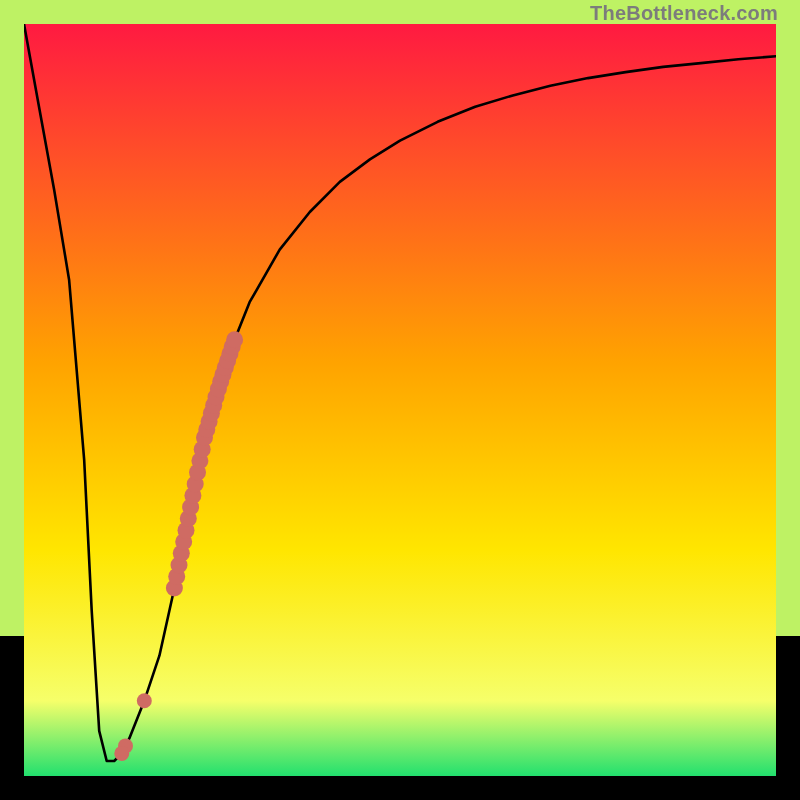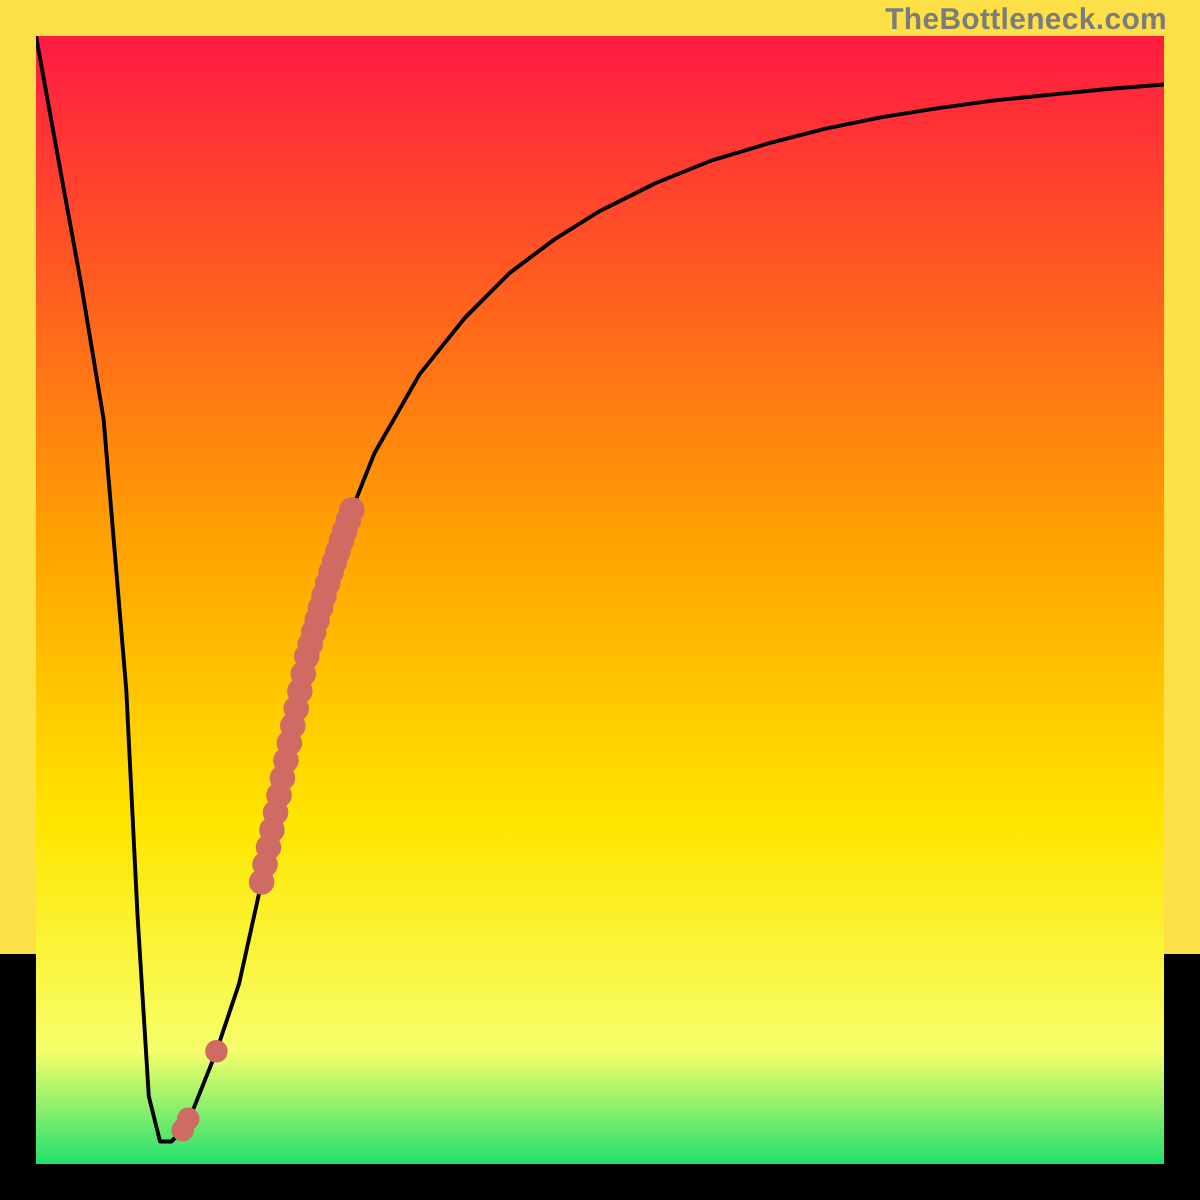--- a/index.html
+++ b/index.html
@@ -8,21 +8,21 @@
     width: 800px;
     height: 800px;
     overflow: hidden;
     background: #000;
     font-family: Arial, Helvetica, sans-serif;
   }
   .frame {
     position: relative;
     width: 800px;
     height: 636px;
-    background: #fde047;
+    background: #bef264;
   }
   .plot {
     position: absolute;
     left: 24px;
     top: 24px;
     width: 752px;
     height: 752px;
   }
   .watermark {
     position: absolute;

